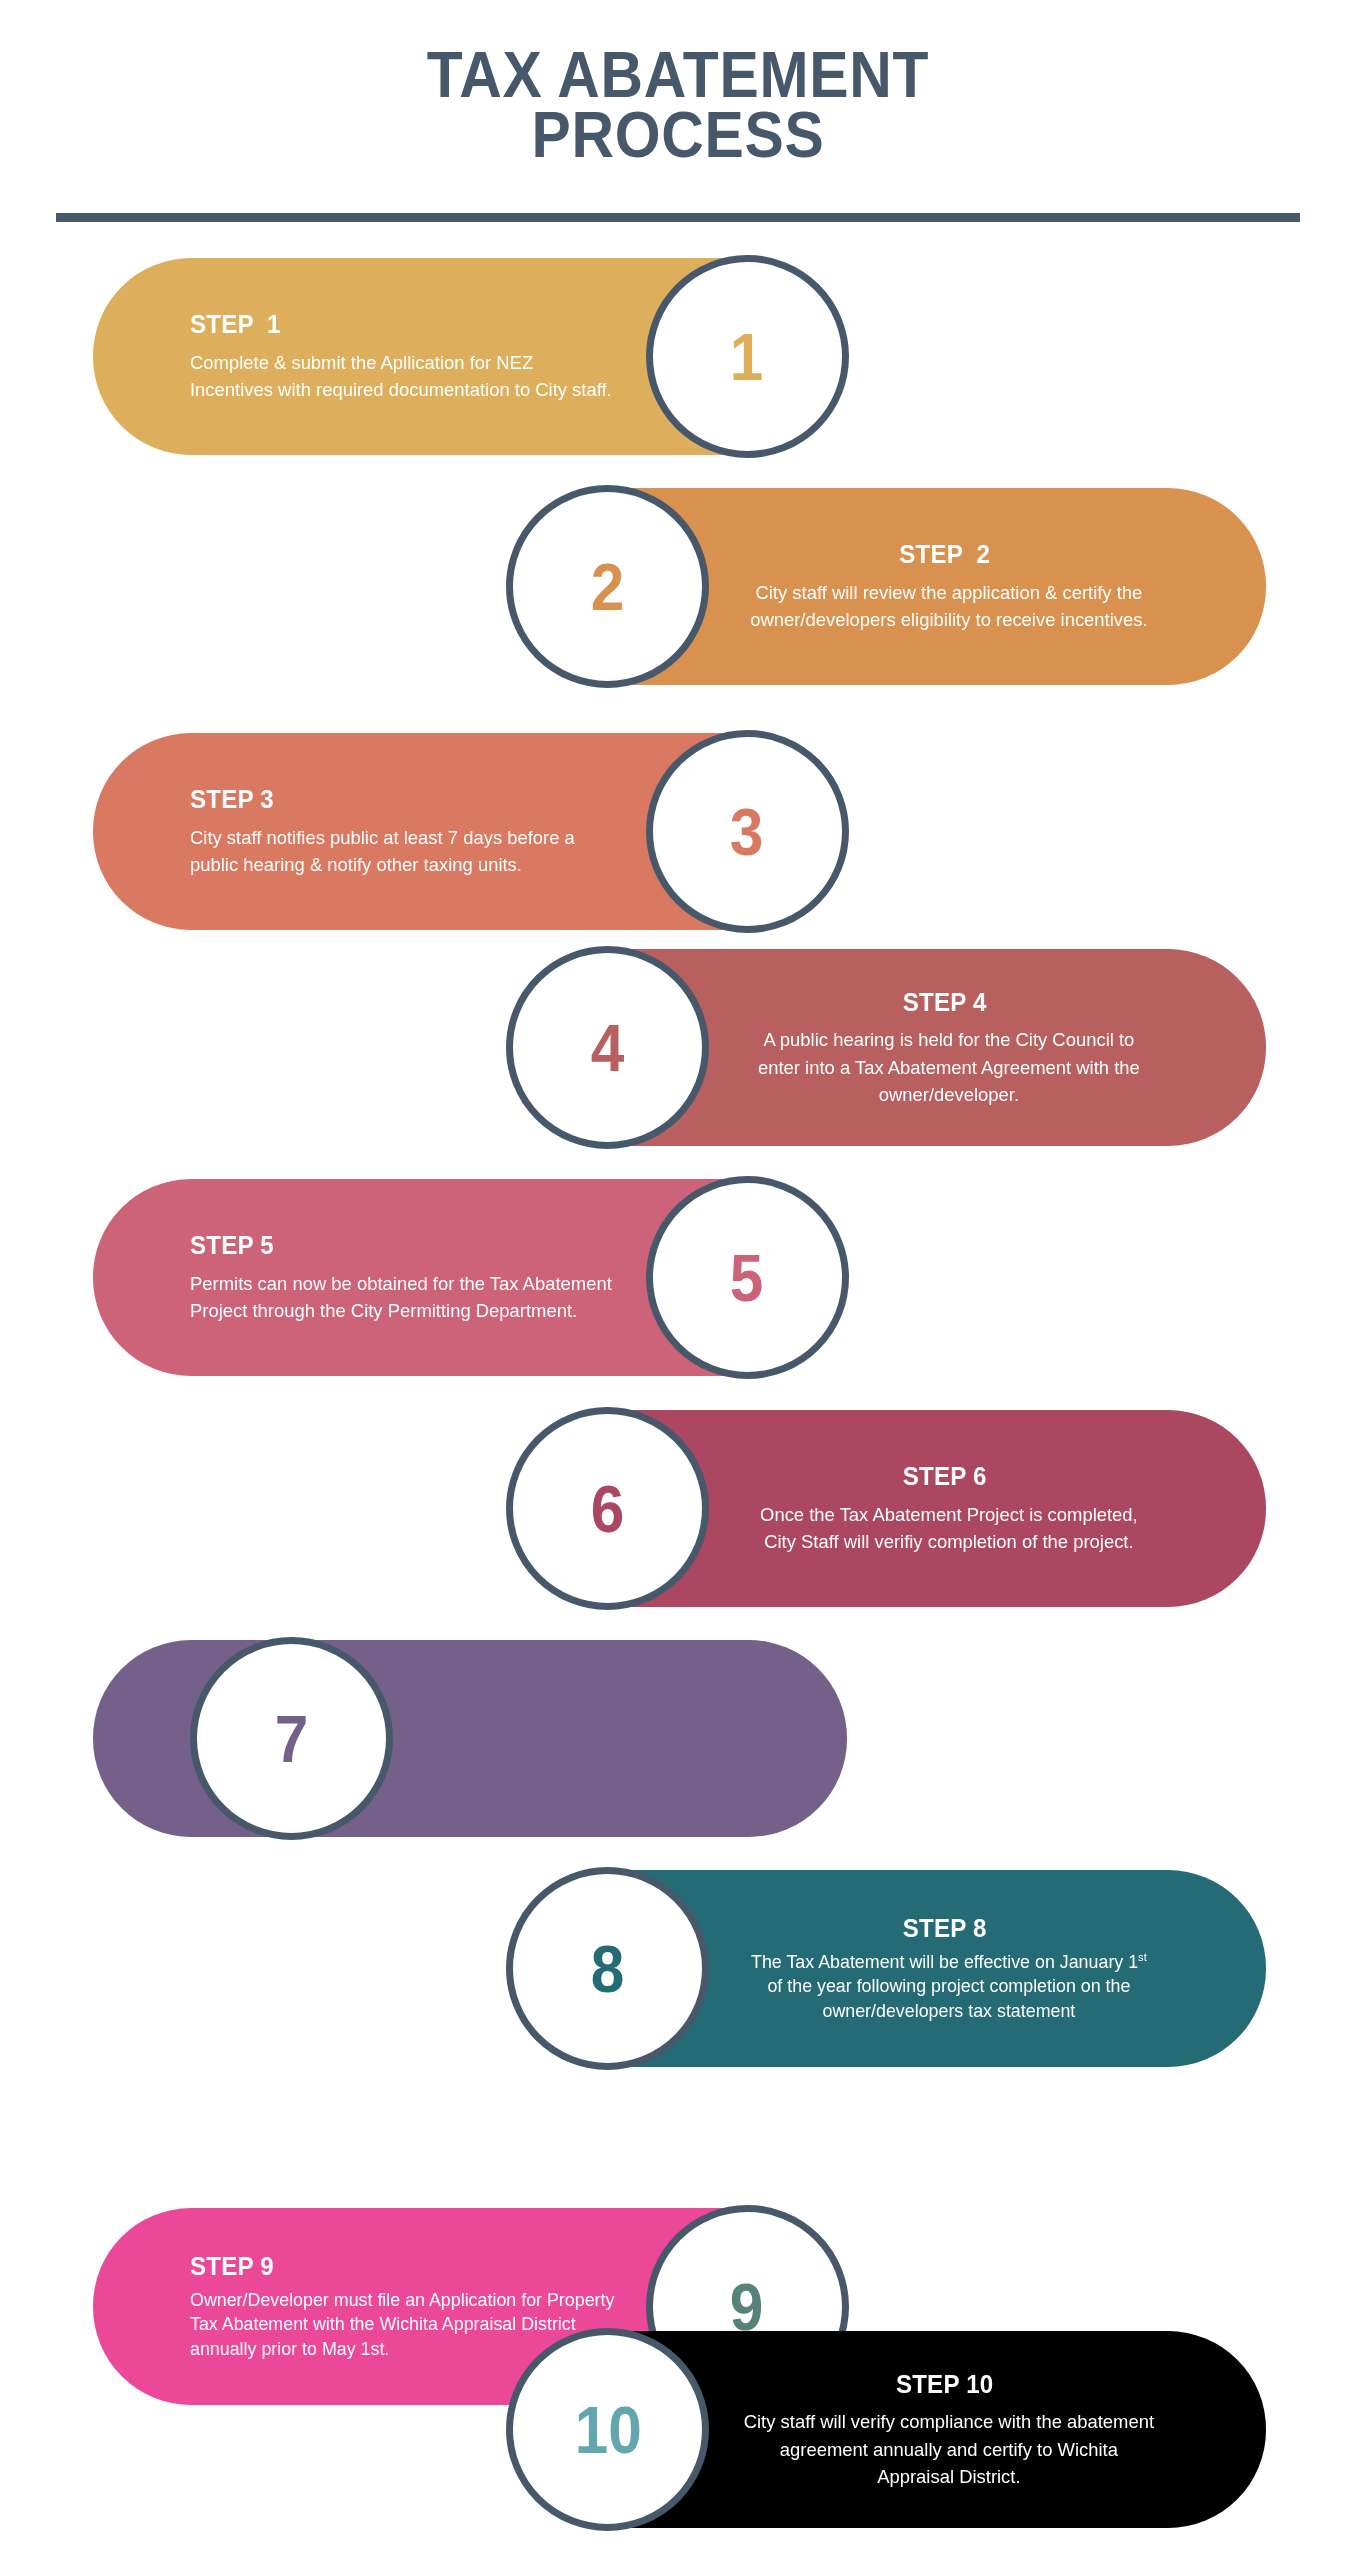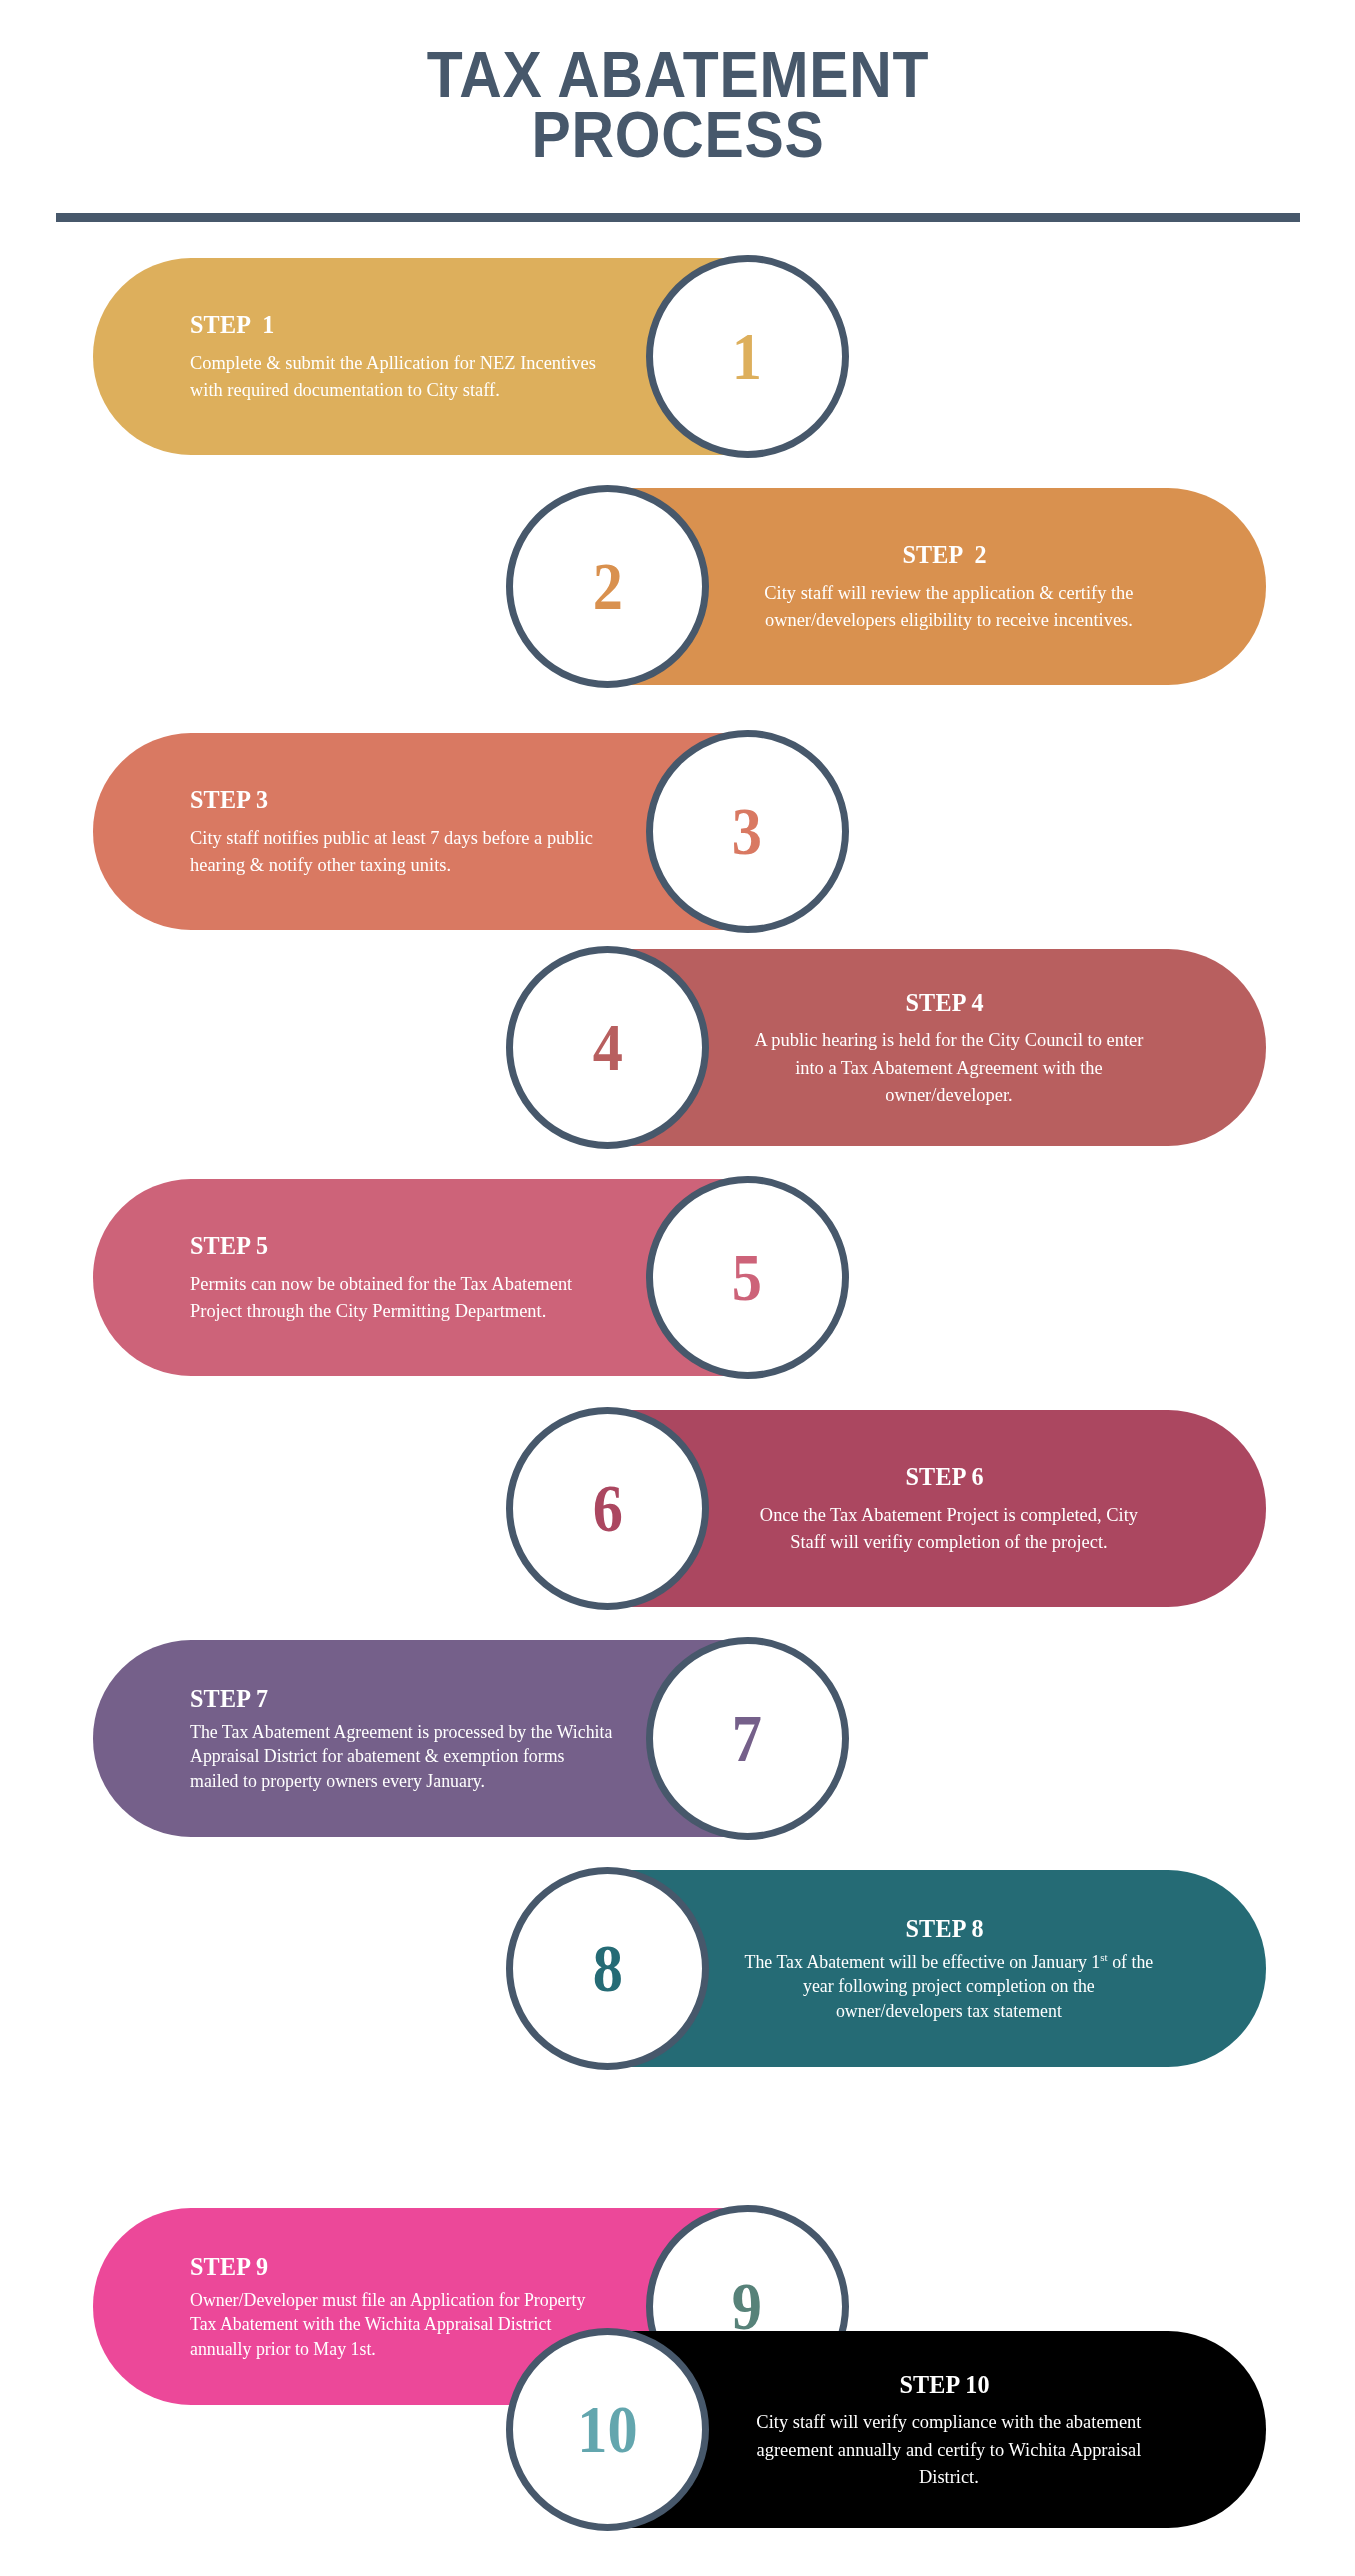--- a/index.html
+++ b/index.html
@@ -49,21 +49,20 @@
     height: 2287px;
   }
 
   .step {
     position: absolute;
     height: 197px;
     border-radius: 98px;
     display: flex;
     align-items: center;
     box-sizing: border-box;
-    font-family: Liberation Serif, serif;
   }
   .step.left {
     left: 93px;
     width: 754px;
     flex-direction: row;
     padding-left: 97px;
     padding-right: 0;
   }
   .step.right {
     left: 508px;
@@ -198,24 +197,20 @@
     <div class="step right" style="top: 1152px; background: rgb(171, 71, 96);">
       <div class="step-circle" style="border-color: rgb(71, 88, 107);">
         <span class="step-number" style="color: rgb(171, 71, 96);">6</span>
       </div>
       <div class="step-text">
         <div class="step-heading">STEP 6</div>
         <p class="step-body">Once the Tax Abatement Project is completed, City Staff will verifiy completion of the project.</p>
       </div>
     </div>
     <div class="step left tight" style="top: 1382px; background: rgb(117, 96, 138);">
-      <div class="step-text">
-        <div class="step-heading">STEP 7</div>
-        <p class="step-body">The Tax Abatement Agreement is processed by the Wichita Appraisal District for abatement &amp; exemption forms mailed to property owners every January.</p>
-      </div>
       <div class="step-circle" style="border-color: rgb(71, 88, 107);">
         <span class="step-number" style="color: rgb(117, 96, 138);">7</span>
       </div>
     </div>
     <div class="step right tight" style="top: 1612px; background: rgb(37, 107, 117);">
       <div class="step-circle" style="border-color: rgb(71, 88, 107);">
         <span class="step-number" style="color: rgb(37, 107, 117);">8</span>
       </div>
       <div class="step-text">
         <div class="step-heading">STEP 8</div>

